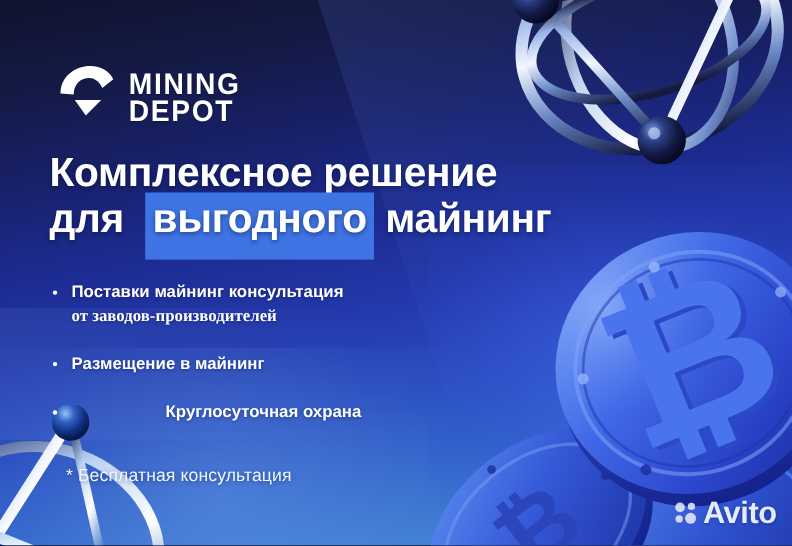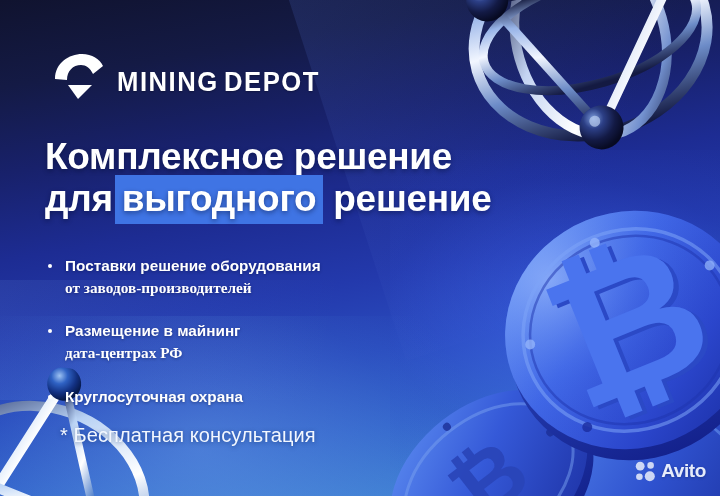--- a/index.html
+++ b/index.html
@@ -86,21 +86,21 @@
     pointer-events:none;
   }
 
   
   .logo {
     position:absolute; left:52px; top:52px;
     display:flex; align-items:center; gap:13px;
   }
   .logo-mark { width:52px; height:50px; flex:none; }
   .logo-words {
-    display:flex; flex-direction:row;
+    display:flex; flex-direction:column;
     line-height:0.94; color:#ffffff;margin-top:12px;
   }
   .logo-words span {
     font-size:27px; font-weight:700;
     letter-spacing:1.6px;
     font-family:"Liberation Sans","DejaVu Sans",sans-serif;
     transform:scaleX(0.95); transform-origin:left center;
     text-shadow:0 1px 2px rgba(0,0,0,0.28);
   }
 
@@ -110,69 +110,69 @@
     width:540px;
     color:#ffffff;
     font-size:37px; font-weight:700;
     line-height:1.14;
     letter-spacing:-0.3px;
     text-shadow:0 2px 5px rgba(5,10,45,0.45);
   }
   .headline .line { display:block; white-space:nowrap; }
   .headline .hl {
     background:#3f74e4;
-    padding:3px 7px 5px 7px;
-    margin-left:2px;
+    padding:3px 7px 17px 7px;
+    margin-left:19px;
     box-decoration-break:clone;
     -webkit-box-decoration-break:clone;
   }
 
   
   .bullets {
     position:absolute; left:44px; top:255px;
     width:370px;
     list-style:none;
   }
   .bullet {
     position:relative;
     padding-left:21px;
     margin-bottom:22px;
     color:#ffffff;
     font-size:15.3px; font-weight:700;
     line-height:1.42;
     text-shadow:0 1px 3px rgba(5,15,60,0.42);
   }
-  .bullet:last-child { margin-bottom:0; }
+  .bullet:last-child { margin-bottom:0;text-align:center; }
   .bullet::before {
     content:"";
     position:absolute; left:4px; top:9px;
     width:4px; height:4px; border-radius:50%;
     background:#ffffff;
   }
   .bullet .l2 { display:block;font-family:Liberation Serif, serif; }
 
   
   .footnote {
     position:absolute; left:60px; top:424px;
     color:#f2f7ff;
-    font-size:20px; font-weight:400;
+    font-size:16px; font-weight:400;
     letter-spacing:0.1px;
     text-shadow:0 1px 4px rgba(10,40,95,0.5);
   }
 
   
   .avito {
     position:absolute; right:14px; bottom:14px;
     display:flex; align-items:center; gap:5px;
     opacity:0.93;
   }
   .avito-dots { width:21px; height:21px; flex:none; }
   .avito-word {
     color:#f4f8ff;
-    font-size:19px; font-weight:700;
+    font-size:28px; font-weight:700;
     letter-spacing:-0.4px;
     text-shadow:0 1px 3px rgba(10,30,80,0.45);
   }
 </style>
 </head>
 <body>
 
 <div class="banner">
 
   <div class="bg-diagonal-band"></div>
@@ -343,31 +343,30 @@
       </svg>
     </div>
     <div class="logo-words">
       <span>MINING</span>
       <span>DEPOT</span>
     </div>
   </div>
 
   <h1 class="headline">
     <span class="line">Комплексное решение</span>
-    <span class="line"><span>для</span><span class="hl">выгодного</span> <span>решение</span></span>
+    <span class="line"><span>для</span><span class="hl">выгодного</span> <span>майнинг</span></span>
   </h1>
 
   <ul class="bullets">
     <li class="bullet">
-      <span>Поставки решение оборудования</span>
+      <span>Поставки майнинг консультация</span>
       <span class="l2">от заводов-производителей</span>
     </li>
     <li class="bullet">
       <span>Размещение в майнинг</span>
-      <span class="l2">дата-центрах РФ</span>
     </li>
     <li class="bullet">
       <span>Круглосуточная охрана</span>
     </li>
   </ul>
 
   <div class="footnote">* Бесплатная консультация</div>
 
   <div class="avito">
     <div class="avito-dots">

